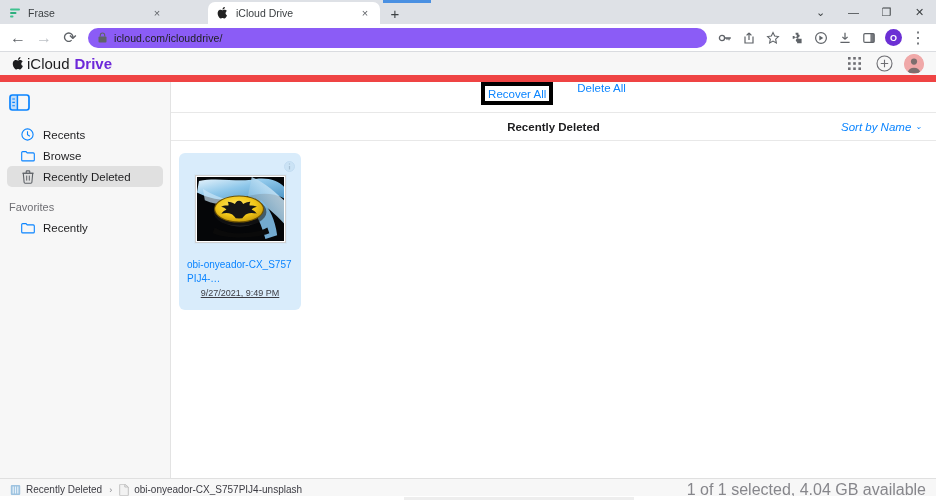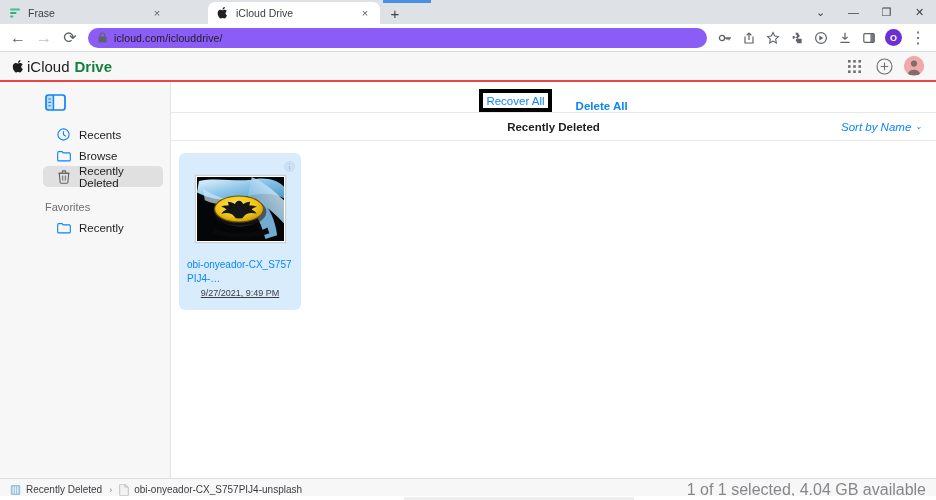--- a/index.html
+++ b/index.html
@@ -90,28 +90,28 @@
   .profile-chip {
     width: 17px; height: 17px; border-radius: 50%;
     background: #6b2fd4; color: #fff; font-size: 9px;
     display: flex; align-items: center; justify-content: center;
     margin: 0 4px; font-weight: bold;
   }
 
   
   .icloud-header {
     height: 30px; background: #f7f7f7;
-    border-bottom: 2px solid #ef4444;
+    border-bottom: 7px solid #ef4444;
     display: flex; align-items: center;
     padding: 0 12px; flex: 0 0 30px;
   }
   .brand { display: flex; align-items: baseline; font-size: 15px; }
   .apple-logo { margin-right: 3px; font-size: 14px; color: #333; line-height: 1; position: relative; top: 1px; }
   .brand-icloud { color: #1d1d1f; font-weight: 400; }
-  .brand-app { color: #15803d; font-weight: 600; margin-left: 5px; }
+  .brand-app { color: #6d28d9; font-weight: 600; margin-left: 5px; }
   .header-spacer { flex: 1 1 auto; }
   .hdr-ico {
     width: 26px; height: 26px; display: flex;
     align-items: center; justify-content: center;
     color: #555; margin-left: 4px;
   }
   .avatar {
     width: 20px; height: 20px; border-radius: 50%;
     background: #f0a8a8; margin-left: 7px;
     display: flex; align-items: center; justify-content: center;
@@ -122,21 +122,20 @@
   .body {
     flex: 1 1 auto; display: flex; min-height: 0;
     background: #fff;
   }
 
   
   .sidebar {
     width: 171px; flex: 0 0 171px;
     background: #f7f7f7; border-right: 1px solid #e3e3e3;
     padding-top: 6px;
-    padding-left: 36px;
   }
   .sb-toggle {
     width: 26px; height: 24px; margin: 2px 0 10px 9px;
     display: flex; align-items: center;
   }
   .sb-item {
     height: 21px; display: flex; align-items: center;
     margin: 0 7px; padding-left: 12px; border-radius: 5px;
     font-size: 11.5px; color: #1d1d1f;
   }
@@ -148,29 +147,29 @@
   }
   .sb-heading {
     font-size: 11px; color: #6e6e73;
     margin: 14px 0 4px 9px; font-weight: 400;
   }
 
   
   .content { flex: 1 1 auto; display: flex; flex-direction: column; min-width: 0; background: #fff; }
   .actions-bar {
     height: 31px; flex: 0 0 31px; background: #fff;
-    display: flex; align-items: flex-end; justify-content: center;
+    display: flex; align-items: flex-start; justify-content: center;
     border-bottom: 1px solid #e8e8e8; position: relative;
   }
   .highlight-box {
     border: 4px solid #000; padding: 0 3px;
     display: flex; align-items: center; height: 23px;
   }
   .act-link { font-size: 11.5px; color: #0a84ff; white-space: nowrap; }
-  .act-link.spaced { margin-left: 24px; font-weight: bold; }
+  .act-link.spaced { margin-left: 24px; }
 
   .title-bar {
     height: 28px; flex: 0 0 28px; background: #fff;
     display: flex; align-items: center; position: relative;
     border-bottom: 1px solid #e8e8e8; padding: 0 14px;
   }
   .title-bar-title {
     position: absolute; left: 0; right: 0; text-align: center;
     font-size: 11.5px; font-weight: bold; color: #1d1d1f;
   }

